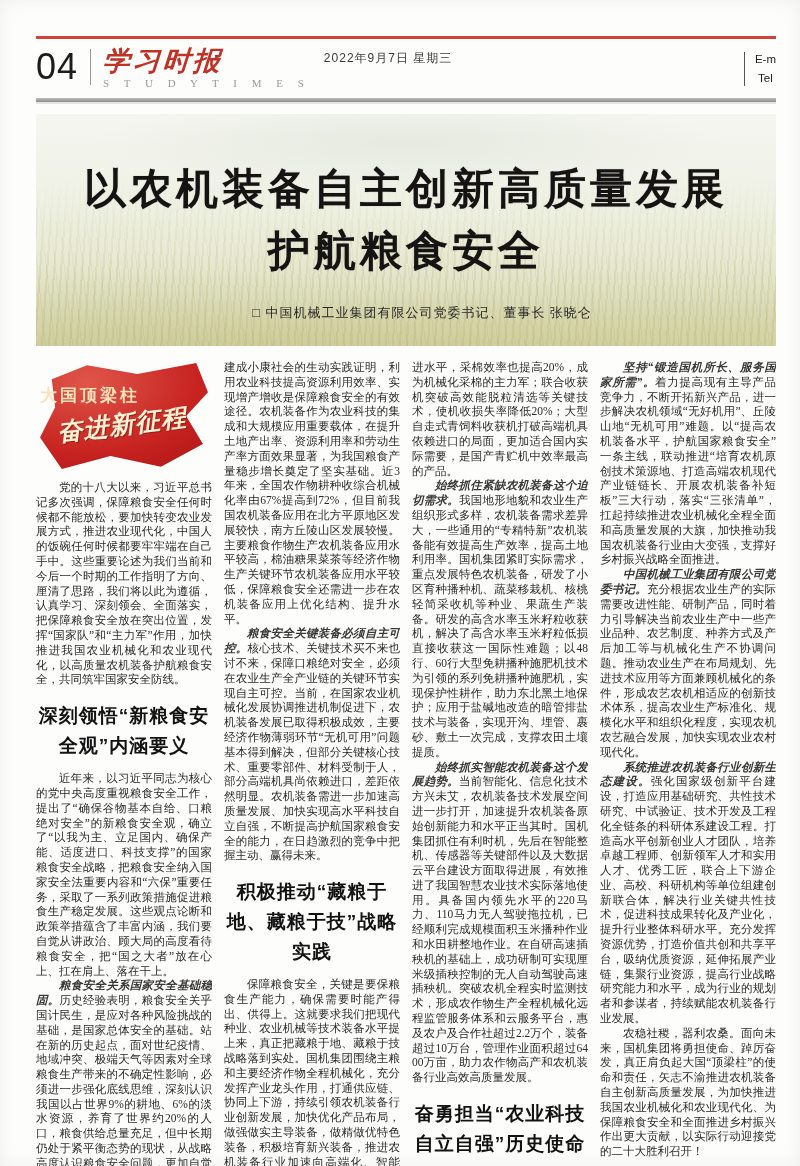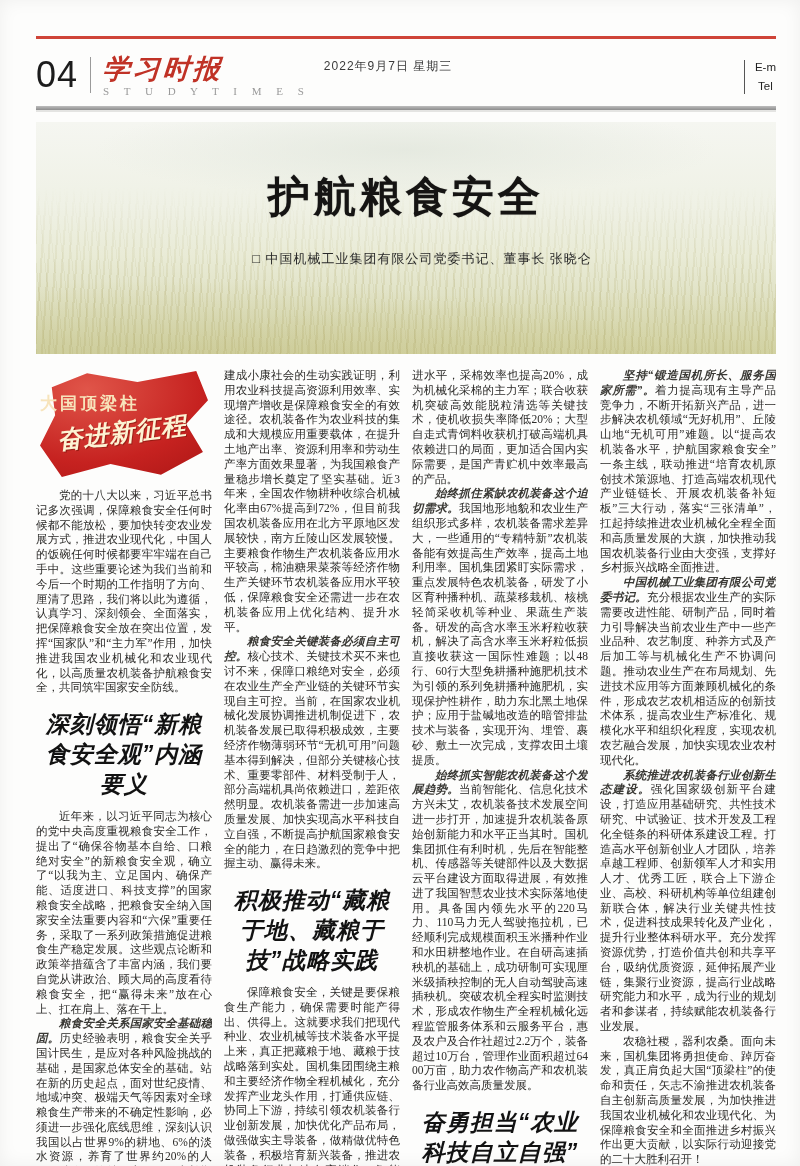--- a/index.html
+++ b/index.html
@@ -3,21 +3,21 @@
 <meta charset="utf-8">
 <style>
   html,body{margin:0;padding:0;}
   body{background:#e9e7e4;font-family:"Liberation Serif","DejaVu Serif",serif;}
   .page{position:relative;width:800px;height:1166px;background:#fdfdfc;overflow:hidden;
         box-shadow:inset 0 0 18px rgba(0,0,0,0.06);}
   .inner{padding:0 24px 0 36px;}
 
   
   .topline{height:3px;background:#cf4438;margin-top:36px;}
-  .header{display:flex;align-items:flex-start;margin-top:16px;height:46px;}
+  .header{display:flex;align-items:flex-start;margin-top:8px;height:46px;}
   .pagenum{font-size:36px;line-height:40px;font-weight:400;color:#1c1c1c;
            font-family:"Liberation Sans","DejaVu Sans",sans-serif;letter-spacing:1px;}
   .vbar{width:1px;background:#9a9a9a;height:36px;margin:2px 12px 0 12px;}
   .masthead-block{display:flex;flex-direction:column;}
   .masthead{color:#c03226;font-size:27px;line-height:28px;font-weight:900;font-style:italic;
             letter-spacing:3px;transform:skewX(-4deg);}
   .masthead-en{color:#9a9a9a;font-size:11px;letter-spacing:6px;margin-top:2px;
                font-family:"Liberation Serif","DejaVu Serif",serif;}
   .dateline{font-size:12px;color:#3a3a3a;margin:3px 0 0 14px;letter-spacing:1px;
             font-family:"Liberation Sans","DejaVu Sans",sans-serif;}
@@ -47,22 +47,22 @@
   .byline{position:relative;text-align:center;font-size:13px;color:#2a2a2a;margin-top:22px;letter-spacing:1px;padding-left:32px;}
 
   
   .columns{display:flex;gap:12px;margin-top:14px;height:818px;overflow:hidden;}
   .col{width:176px;flex:0 0 176px;overflow:hidden;}
   .col p{margin:0;font-size:11.5px;line-height:14.8px;text-align:justify;
          text-indent:2em;color:#2b2a28;word-break:break-all;}
   .col p.cont{text-indent:0;}
   .lead{font-weight:bold;font-style:italic;color:#3a3935;}
   .section{font-family:"Liberation Sans","DejaVu Sans",sans-serif;
-           font-size:23px;line-height:30px;font-weight:900;color:#121212;
-           text-align:center;letter-spacing:1px;margin:14px 0 10px;font-style:italic;}
+           font-size:19px;line-height:30px;font-weight:900;color:#121212;
+           text-align:center;letter-spacing:1px;margin:14px 0 10px;}
 
   
   .flagbox{position:relative;width:168px;height:108px;margin:2px auto 10px;}
   .flag{position:absolute;inset:0;
     background:radial-gradient(130% 130% at 28% 18%, #e05549 0%, #c62220 52%, #9e1010 100%);
     clip-path:polygon(7% 16%, 28% 3%, 58% 11%, 93% 1%, 100% 28%, 87% 50%, 97% 76%, 72% 97%, 42% 87%, 13% 99%, 0% 70%, 9% 42%);
     box-shadow:2px 3px 4px rgba(120,30,20,0.35);}
   .flag-t1{position:absolute;top:22px;left:0;right:8px;color:#f7e4bb;
            font-size:17px;font-weight:900;letter-spacing:3px;
            font-family:"Liberation Sans","DejaVu Sans",sans-serif;}
@@ -92,36 +92,37 @@
         <div>E-m</div>
         <div>Tel</div>
       </div>
     </div>
 
     <div class="header-rule"></div>
 
     <div class="hero">
       <div class="wheat"></div>
       <div class="headline">
+        <div>以农机装备自主创新高质量发展</div>
         <div>护航粮食安全</div>
       </div>
       <div class="byline">□  中国机械工业集团有限公司党委书记、董事长   张晓仑</div>
     </div>
 
     <div class="columns">
 
       <div class="col">
         <div class="flagbox">
           <div class="flag"></div>
           <div class="flag-t1">大国顶梁柱</div>
           <div class="flag-t2">奋进新征程</div>
         </div>
         <p>党的十八大以来，习近平总书记多次强调，保障粮食安全任何时候都不能放松，要加快转变农业发展方式，推进农业现代化，中国人的饭碗任何时候都要牢牢端在自己手中。这些重要论述为我们当前和今后一个时期的工作指明了方向、厘清了思路，我们将以此为遵循，认真学习、深刻领会、全面落实，把保障粮食安全放在突出位置，发挥“国家队”和“主力军”作用，加快推进我国农业机械化和农业现代化，以高质量农机装备护航粮食安全，共同筑牢国家安全防线。</p>
         <div class="section">深刻领悟“新粮食安全观”内涵要义</div>
-        <p>近年来，以习近平同志为核心的党中央高度重视粮食安全工作，提出了“确保谷物基本自给、口粮绝对安全”的新粮食安全观，确立了“以我为主、立足国内、确保产能、适度进口、科技支撑”的国家粮食安全战略，把粮食安全纳入国家安全法重要内容和“六保”重要任务，采取了一系列政策措施促进粮食生产稳定发展。这些观点论断和政策举措蕴含了丰富内涵，我们要自觉从讲政治、顾大局的高度看待粮食安全，把“赢得未来”放在心上、扛在肩上、落在干上。</p>
+        <p>近年来，以习近平同志为核心的党中央高度重视粮食安全工作，提出了“确保谷物基本自给、口粮绝对安全”的新粮食安全观，确立了“以我为主、立足国内、确保产能、适度进口、科技支撑”的国家粮食安全战略，把粮食安全纳入国家安全法重要内容和“六保”重要任务，采取了一系列政策措施促进粮食生产稳定发展。这些观点论断和政策举措蕴含了丰富内涵，我们要自觉从讲政治、顾大局的高度看待粮食安全，把“国之大者”放在心上、扛在肩上、落在干上。</p>
         <p><span class="lead">粮食安全关系国家安全基础稳固。</span><span>历史经验表明，粮食安全关乎国计民生，是应对各种风险挑战的基础，是国家总体安全的基础。站在新的历史起点，面对世纪疫情、地域冲突、极端天气等因素对全球粮食生产带来的不确定性影响，必须进一步强化底线思维，深刻认识我国以占世界9%的耕地、6%的淡水资源，养育了世界约20%的人口，粮食供给总量充足，但中长期仍处于紧平衡态势的现状，从战略高度认识粮食安全问题，更加自觉地承担起护航国家粮食安全的使命任务，始终做到未雨绸缪、防患未然。</span></p>
 
       </div>
 
       <div class="col">
         <p class="cont">建成小康社会的生动实践证明，利用农业科技提高资源利用效率、实现增产增收是保障粮食安全的有效途径。农机装备作为农业科技的集成和大规模应用重要载体，在提升土地产出率、资源利用率和劳动生产率方面效果显著，为我国粮食产量稳步增长奠定了坚实基础。近3年来，全国农作物耕种收综合机械化率由67%提高到72%，但目前我国农机装备应用在北方平原地区发展较快，南方丘陵山区发展较慢。主要粮食作物生产农机装备应用水平较高，棉油糖果菜茶等经济作物生产关键环节农机装备应用水平较低，保障粮食安全还需进一步在农机装备应用上优化结构、提升水平。</p>
         <p><span class="lead">粮食安全关键装备必须自主可控。</span><span>核心技术、关键技术买不来也讨不来，保障口粮绝对安全，必须在农业生产全产业链的关键环节实现自主可控。当前，在国家农业机械化发展协调推进机制促进下，农机装备发展已取得积极成效，主要经济作物薄弱环节“无机可用”问题基本得到解决，但部分关键核心技术、重要零部件、材料受制于人，部分高端机具尚依赖进口，差距依然明显。农机装备需进一步加速高质量发展、加快实现高水平科技自立自强，不断提高护航国家粮食安全的能力，在日趋激烈的竞争中把握主动、赢得未来。</span></p>
         <div class="section">积极推动“藏粮于地、藏粮于技”战略实践</div>
         <p>保障粮食安全，关键是要保粮食生产能力，确保需要时能产得出、供得上。这就要求我们把现代种业、农业机械等技术装备水平提上来，真正把藏粮于地、藏粮于技战略落到实处。国机集团围绕主粮和主要经济作物全程机械化，充分发挥产业龙头作用，打通供应链、协同上下游，持续引领农机装备行业创新发展，加快优化产品布局，做强做实主导装备，做精做优特色装备，积极培育新兴装备，推进农机装备行业加速向高端化、智能化、绿色化发展。</p>
 

